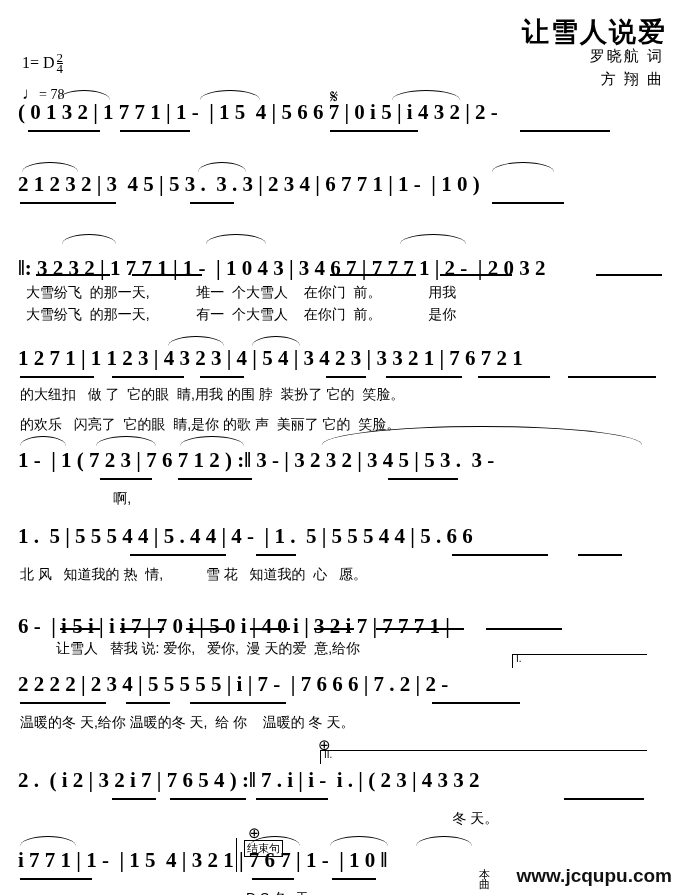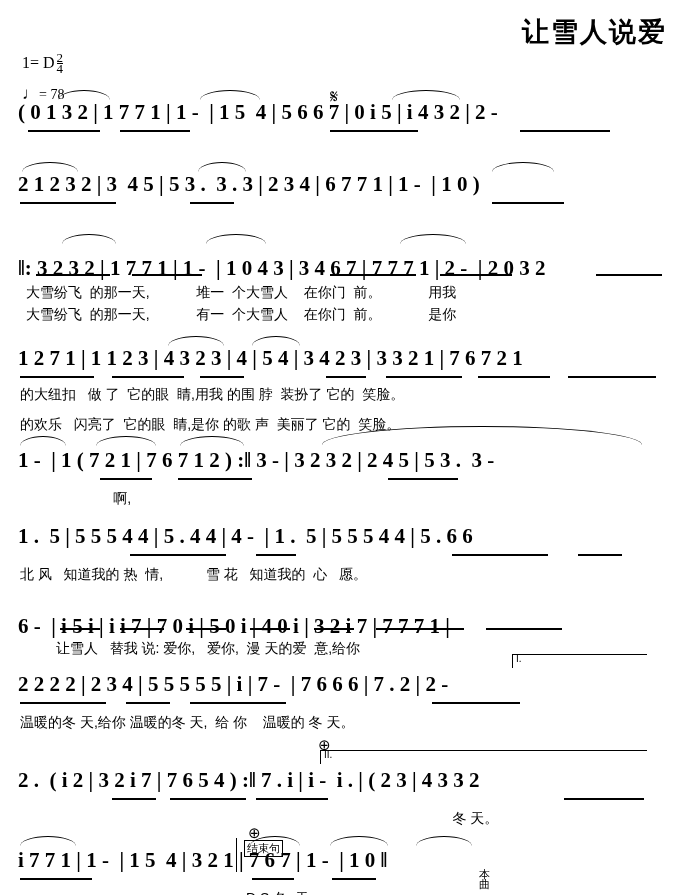--- a/index.html
+++ b/index.html
@@ -100,20 +100,24 @@
   }
   .thinbar{position:absolute;width:0;border-left:1.4px solid #000;}
 </style>
 </head>
 <body>
 
 <div class="sheet">
 
   <div class="title">让雪人说爱</div>
 
+  <div class="credits">
+    <div>罗晓航 词</div>
+    <div>方 翔 曲</div>
+  </div>
 
   <div class="keysig">
     <span>1= D</span><span class="frac"><span class="num">2</span><span class="den">4</span></span>
   </div>
   <div class="tempo">
     <span class="note">♩</span><span>= 78</span>
   </div>
 
   <div class="segno" style="left:330px;top:86px;">𝄋</div>
 
@@ -161,21 +165,21 @@
     <div class="beam" style="left:20px;top:30px;width:74px;"></div>
     <div class="beam" style="left:112px;top:30px;width:72px;"></div>
     <div class="beam" style="left:200px;top:30px;width:44px;"></div>
     <div class="beam" style="left:326px;top:30px;width:40px;"></div>
     <div class="beam" style="left:386px;top:30px;width:76px;"></div>
     <div class="beam" style="left:478px;top:30px;width:72px;"></div>
     <div class="beam" style="left:568px;top:30px;width:88px;"></div>
   </div>
 
   <div class="staffline" style="top:448px;">
-    <div class="seg notes" style="left:18px;top:0;">1 -  | 1 ( 7 2 1 | 7 6 7 1 2 ) :‖ 3 - | 3 2 3 2 | 2 4 5 | 5 3 .  3 -</div>
+    <div class="seg notes" style="left:18px;top:0;">1 -  | 1 ( 7 2 3 | 7 6 7 1 2 ) :‖ 3 - | 3 2 3 2 | 3 4 5 | 5 3 .  3 -</div>
     <div class="seg lyrics" style="left:20px;top:42px;">                        啊,</div>
     <div class="slur" style="left:20px;top:-12px;width:46px;"></div>
     <div class="slur" style="left:96px;top:-12px;width:60px;"></div>
     <div class="slur" style="left:180px;top:-12px;width:64px;"></div>
     <div class="slur" style="left:322px;top:-22px;width:320px;height:18px;"></div>
     <div class="beam" style="left:100px;top:30px;width:52px;"></div>
     <div class="beam" style="left:178px;top:30px;width:74px;"></div>
     <div class="beam" style="left:388px;top:30px;width:70px;"></div>
   </div>
 
@@ -237,14 +241,15 @@
     <div class="slur" style="left:20px;top:-12px;width:56px;"></div>
     <div class="slur" style="left:250px;top:-12px;width:50px;"></div>
     <div class="slur" style="left:330px;top:-12px;width:58px;"></div>
     <div class="slur" style="left:416px;top:-12px;width:56px;"></div>
     <div class="beam" style="left:20px;top:30px;width:72px;"></div>
     <div class="beam" style="left:252px;top:30px;width:42px;"></div>
     <div class="beam" style="left:332px;top:30px;width:44px;"></div>
   </div>
 
   <div class="wm-icon">本<br>曲</div>
+  <div class="watermark">www.jcqupu.com</div>
 
 </div>
 
 </body></html>

